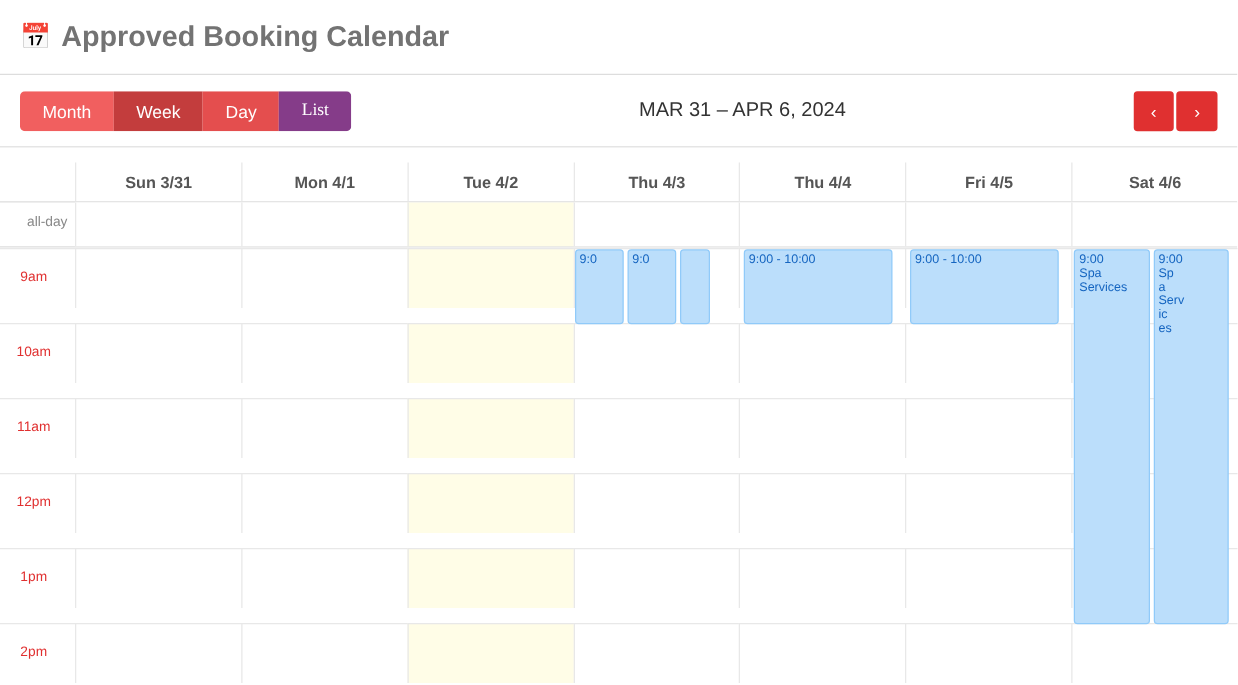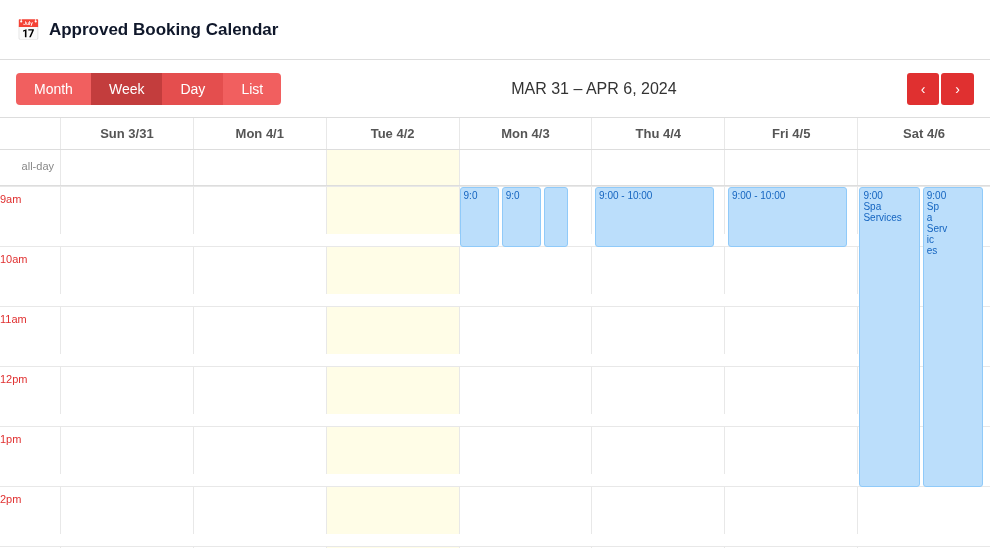--- a/index.html
+++ b/index.html
@@ -12,23 +12,23 @@
       padding: 10px 16px;
       border-bottom: 1px solid #ddd;
       height: 60px;
     }
     .app-header-icon {
       color: #e03030;
       font-size: 20px;
       margin-right: 8px;
     }
     .app-header-title {
-      font-size: 17px;
+      font-size: 23px;
       font-weight: bold;
-      color: #0f172a;
+      color: #737373;
     }
 
     
     .toolbar {
       display: flex;
       align-items: center;
       padding: 10px 16px;
       border-bottom: 1px solid #ddd;
       height: 58px;
     }
@@ -45,21 +45,21 @@
       font-weight: 500;
     }
     .view-btn:not(.active) {
       background: #e03030;
       color: #fff;
       opacity: 0.85;
     }
     .view-btn.month { background: #ef4444; }
     .view-btn.week { background: #b91c1c; }
     .view-btn.day { background: #e03030; }
-    .view-btn.list { background: #ef4444; }
+    .view-btn.list { background: #701a75; font-family: Liberation Serif, serif; }
 
     .date-range {
       flex: 1;
       text-align: center;
       font-size: 16px;
       font-weight: 400;
       color: #333;
     }
 
     .nav-buttons {
@@ -97,20 +97,21 @@
       border-bottom: 1px solid #ddd;
       background: #fff;
     }
     .day-header-cell {
       text-align: center;
       padding: 8px 4px;
       font-size: 13px;
       font-weight: 600;
       color: #555;
       border-left: 1px solid #e8e8e8;
+      margin-top: 12px;
     }
     .day-header-cell:first-child {
       border-left: none;
     }
 
     
     .allday-row {
       display: grid;
       grid-template-columns: 60px repeat(7, 1fr);
       border-bottom: 1px solid #ddd;
@@ -138,23 +139,23 @@
       position: relative;
     }
     .time-grid {
       display: grid;
       grid-template-columns: 60px repeat(7, 1fr);
       position: relative;
     }
     .time-label {
       font-size: 11px;
       color: #e03030;
-      text-align: left;
+      text-align: center;
       padding-right: 6px;
-      padding-top: 6px;
+      padding-top: 16px;
       height: 60px;
       border-top: 1px solid #e8e8e8;
     }
     .time-cell {
       height: 48px;
       border-top: 1px solid #e8e8e8;
       border-left: 1px solid #e8e8e8;
       position: relative;
     }
     .time-cell.today-col {
@@ -210,21 +211,21 @@
 </div>
 
 <div class="calendar-wrapper">
   <div class="calendar-main">
 
     <div class="day-headers">
       <div class="day-header-cell"></div>
       <div class="day-header-cell">Sun 3/31</div>
       <div class="day-header-cell">Mon 4/1</div>
       <div class="day-header-cell">Tue 4/2</div>
-      <div class="day-header-cell">Mon 4/3</div>
+      <div class="day-header-cell">Thu 4/3</div>
       <div class="day-header-cell">Thu 4/4</div>
       <div class="day-header-cell">Fri 4/5</div>
       <div class="day-header-cell">Sat 4/6</div>
     </div>
 
     <div class="allday-row">
       <div class="allday-label">all-day</div>
       <div class="allday-cell"></div>
       <div class="allday-cell"></div>
       <div class="allday-cell today-col"></div>

